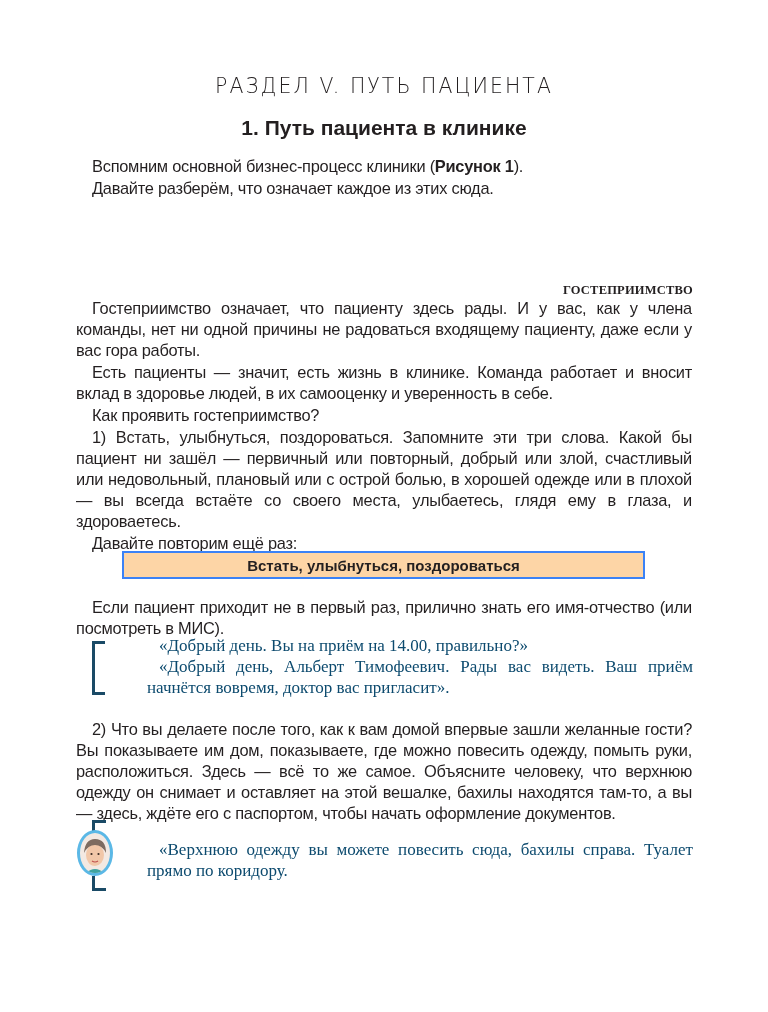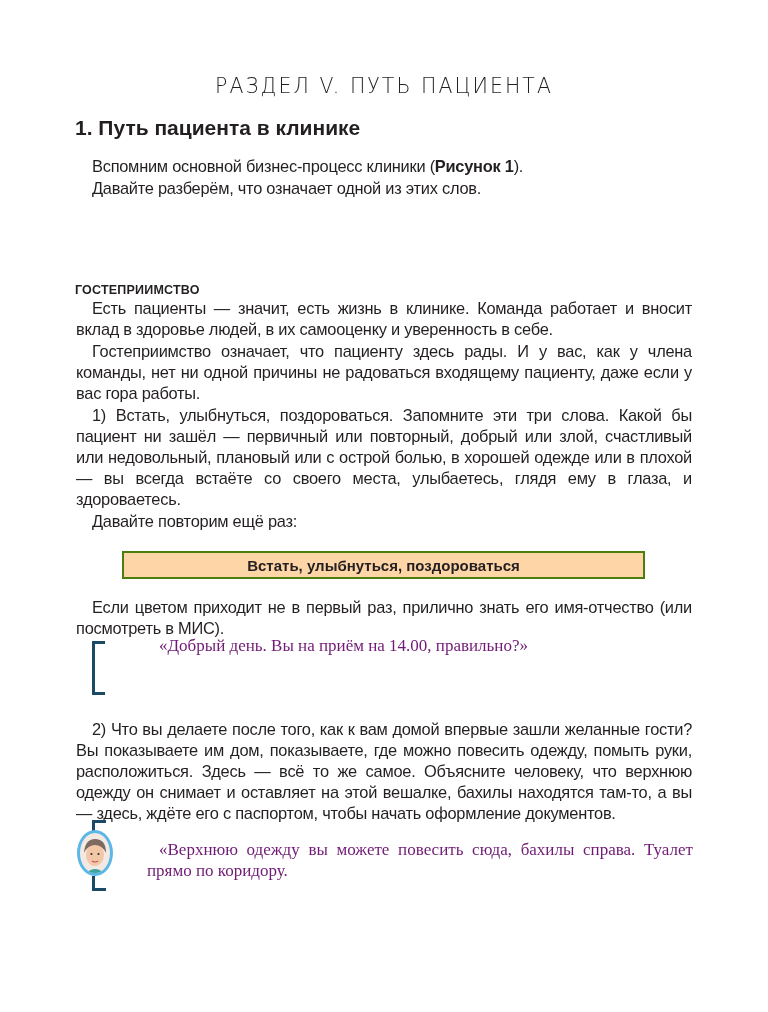--- a/index.html
+++ b/index.html
@@ -9,44 +9,44 @@
       font-family: "Liberation Sans", sans-serif;
     }
     .page { position: absolute; left: 75px; top: 0; width: 618px; }
     .section-title {
       position: absolute; left: 0; top: 73px; width: 618px; text-align: center;
       font-size: 22px; letter-spacing: 2.2px; font-weight: normal; color: #231f20;
       font-family: "DejaVu Sans", sans-serif; font-weight: 200;
       transform: scaleX(0.93);
     }
     .chapter-title {
-      position: absolute; left: 0; top: 116px; width: 618px; 
+      position: absolute; left: 0; top: 116px; width: 618px; text-align: center;
       font-size: 21px; font-weight: bold; color: #231f20;
     }
     .text-block {
       position: absolute; left: 0; width: 618px;
       font-size: 16.4px; line-height: 21px; text-align: justify;
       letter-spacing: -0.25px;
     }
     .text-block p { margin: 1px; text-indent: 16px; }
     .text-block b { font-weight: bold; }
     .subhead {
-      position: absolute; left: 0; width: 618px; text-align: left;
-      font-size: 12.5px; font-weight: bold; letter-spacing: 0.2px;
+      position: absolute; left: 0; width: 618px; text-align: right;
+      font-size: 12.5px; font-weight: bold; letter-spacing: 0.2px; font-family: Liberation Serif, serif;
     }
     .highlight-box {
       position: absolute; left: 47px; top: 551px; width: 519px; height: 24px;
-      background: #fdd5a6; border: 2px solid #4d7c0f;
+      background: #fdd5a6; border: 2px solid #3b82f6;
       display: flex; align-items: center; justify-content: center;
       font-size: 15px; font-weight: bold; color: #231f20;
     }
     .quote-block {
       position: absolute; left: 72px; width: 546px;
       font-family: "Liberation Serif", serif; font-size: 17px; line-height: 21px;
-      color: #701a75; text-align: justify;
+      color: #0c4a6e; text-align: justify;
     }
     .quote-block p { margin: 0; text-indent: 12px; }
     .bracket {
       position: absolute; border: 3px solid #1a4a66; border-right: none;
     }
     .bracket.full { left: 17px; top: 641px; width: 10px; height: 48px; }
     .bracket-top { position: absolute; left: 92px; top: 820px; width: 11px; height: 12px;
       border-left: 3px solid #1a4a66; border-top: 3px solid #1a4a66; }
     .bracket-bottom { position: absolute; left: 92px; top: 876px; width: 11px; height: 12px;
       border-left: 3px solid #1a4a66; border-bottom: 3px solid #1a4a66; }
@@ -59,43 +59,45 @@
 </head>
 <body>
 
 <div class="page">
 
   <div class="section-title">РАЗДЕЛ V. ПУТЬ ПАЦИЕНТА</div>
   <div class="chapter-title">1. Путь пациента в клинике</div>
 
   <div class="text-block" style="top:155px;">
     <p><span>Вспомним основной бизнес-процесс клиники (</span><b>Рисунок 1</b><span>).</span></p>
-    <p>Давайте разберём, что означает одной из этих слов.</p>
+    <p>Давайте разберём, что означает каждое из этих сюда.</p>
   </div>
 
   <div class="subhead" style="top:283px;">ГОСТЕПРИИМСТВО</div>
 
   <div class="text-block" style="top:297px;">
+    <p>Гостеприимство означает, что пациенту здесь рады. И у вас, как у члена команды, нет ни одной причины не радоваться входящему пациенту, даже если у вас гора работы.</p>
     <p>Есть пациенты — значит, есть жизнь в клинике. Команда работает и вносит вклад в здоровье людей, в их самооценку и уверенность в себе.</p>
-    <p>Гостеприимство означает, что пациенту здесь рады. И у вас, как у члена команды, нет ни одной причины не радоваться входящему пациенту, даже если у вас гора работы.</p>
+    <p>Как проявить гостеприимство?</p>
     <p>1) Встать, улыбнуться, поздороваться. Запомните эти три слова. Какой бы пациент ни зашёл — первичный или повторный, добрый или злой, счастливый или недовольный, плановый или с острой болью, в хорошей одежде или в плохой — вы всегда встаёте со своего места, улыбаетесь, глядя ему в глаза, и здороваетесь.</p>
     <p>Давайте повторим ещё раз:</p>
   </div>
 
   <div class="highlight-box">
     <span>Встать, улыбнуться, поздороваться</span>
   </div>
 
   <div class="text-block" style="top:596px;">
-    <p>Если цветом приходит не в первый раз, прилично знать его имя-отчество (или посмотреть в МИС).</p>
+    <p>Если пациент приходит не в первый раз, прилично знать его имя-отчество (или посмотреть в МИС).</p>
   </div>
 
   <div class="bracket full"></div>
   <div class="quote-block" style="top:635px;">
     <p>«Добрый день. Вы на приём на 14.00, правильно?»</p>
+    <p>«Добрый день, Альберт Тимофеевич. Рады вас видеть. Ваш приём начнётся вовремя, доктор вас пригласит».</p>
   </div>
 
   <div class="text-block" style="top:718px;">
     <p>2) Что вы делаете после того, как к вам домой впервые зашли желанные гости? Вы показываете им дом, показываете, где можно повесить одежду, помыть руки, расположиться. Здесь — всё то же самое. Объясните человеку, что верхнюю одежду он снимает и оставляет на этой вешалке, бахилы находятся там-то, а вы — здесь, ждёте его с паспортом, чтобы начать оформление документов.</p>
   </div>
 
   <div class="quote-block" style="top:839px;">
     <p>«Верхнюю одежду вы можете повесить сюда, бахилы справа. Туалет прямо по коридору.</p>
   </div>
 </div>

